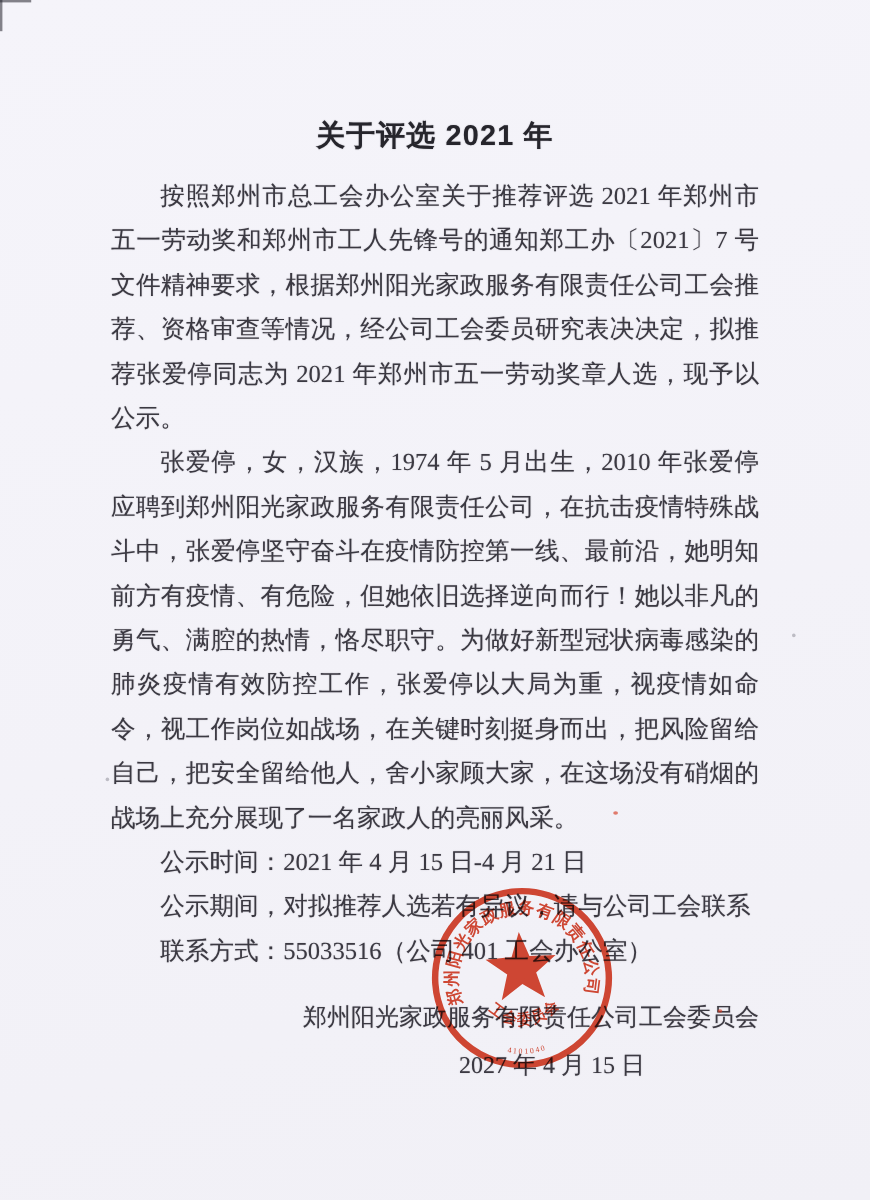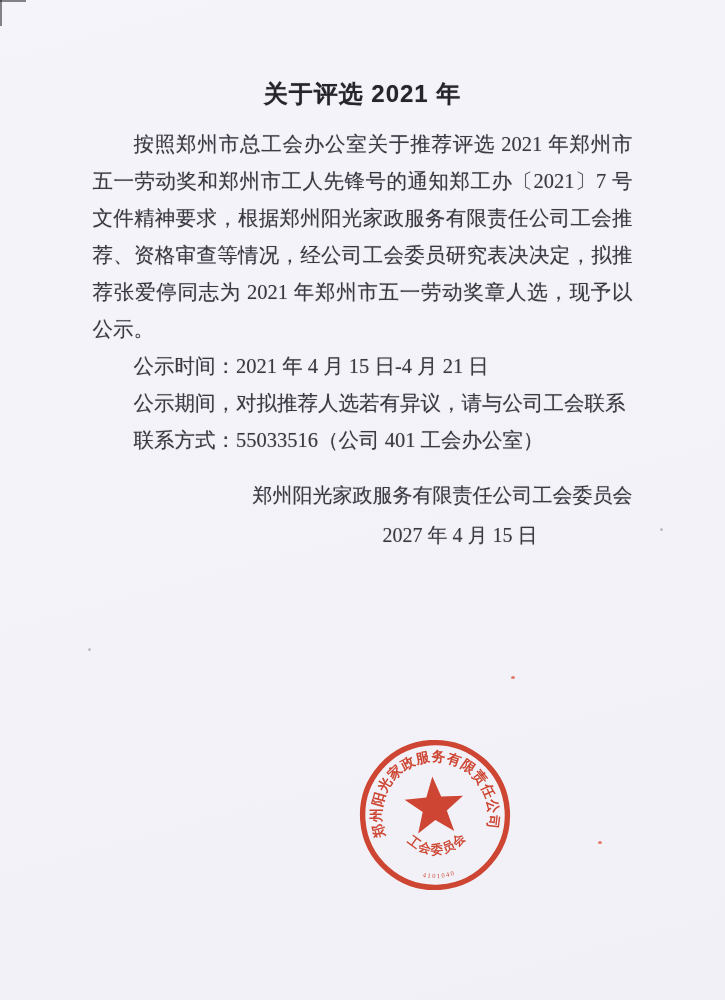--- a/index.html
+++ b/index.html
@@ -26,21 +26,21 @@
     width: 2px; height: 26px;
     background: rgba(35,35,44,0.55);
   }
   .speck {
     position: absolute; border-radius: 50%;
   }
   .speck.gray { width: 3px; height: 3px; background: rgba(90,88,100,0.35); }
   .speck.red  { width: 4px; height: 3px; background: rgba(214,58,34,0.65); }
 
   .title-block {
-    padding-top: 72px;
+    padding-top: 92px;
     text-align: center;
   }
   .title-line {
     margin: 0;
     font-family: "Liberation Sans", "DejaVu Sans", sans-serif;
     font-weight: 700;
     font-size: 24px;
     line-height: 44px;
     color: #26252c;
     letter-spacing: 1px;
@@ -104,20 +104,21 @@
 
   <div class="edge-top"></div>
   <div class="edge-left"></div>
 
   <div class="title-block">
     <h1 class="title-line">关于评选 2021 年</h1>
   </div>
 
   <div class="body-text">
     <p>按照郑州市总工会办公室关于推荐评选 2021 年郑州市五一劳动奖和郑州市工人先锋号的通知郑工办〔2021〕7 号文件精神要求，根据郑州阳光家政服务有限责任公司工会推荐、资格审查等情况，经公司工会委员研究表决决定，拟推荐张爱停同志为 2021 年郑州市五一劳动奖章人选，现予以公示。</p>
+    <p>张爱停，女，汉族，1974 年 5 月出生，2010 年张爱停应聘到郑州阳光家政服务有限责任公司，在抗击疫情特殊战斗中，张爱停坚守奋斗在疫情防控第一线、最前沿，她明知前方有疫情、有危险，但她依旧选择逆向而行！她以非凡的勇气、满腔的热情，恪尽职守。为做好新型冠状病毒感染的肺炎疫情有效防控工作，张爱停以大局为重，视疫情如命令，视工作岗位如战场，在关键时刻挺身而出，把风险留给自己，把安全留给他人，舍小家顾大家，在这场没有硝烟的战场上充分展现了一名家政人的亮丽风采。</p>
     <p>公示时间：2021 年 4 月 15 日-4 月 21 日</p>
     <p>公示期间，对拟推荐人选若有异议，请与公司工会联系</p>
     <p>联系方式：55033516（公司 401 工会办公室）</p>
   </div>
 
   <div class="signature-block">
     <div class="signature-org">郑州阳光家政服务有限责任公司工会委员会</div>
     <div class="signature-date">2027 年 4 月 15 日</div>
   </div>
 

